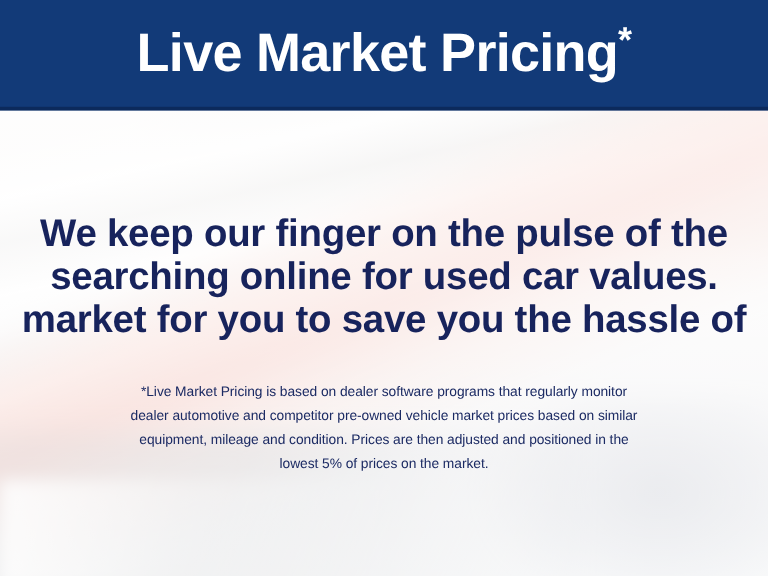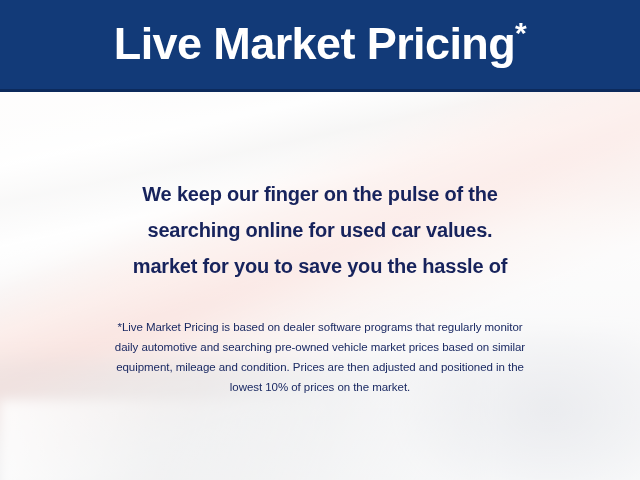--- a/index.html
+++ b/index.html
@@ -142,21 +142,21 @@
   }
 
   
   .headline {
     position: absolute;
     left: 0;
     top: 176px;
     width: 640px;
     text-align: center;
     color: #17235c;
-    font-size: 20px;
+    font-size: 32px;
     font-weight: bold;
     line-height: 36px;
     letter-spacing: -0.2px;
   }
   .headline .hl-line {
     display: block;
     white-space: nowrap;
   }
 
   
@@ -197,18 +197,18 @@
   </div>
 
   <div class="headline">
     <span class="hl-line">We keep our finger on the pulse of the</span>
     <span class="hl-line">searching online for used car values.</span>
     <span class="hl-line">market for you to save you the hassle of</span>
   </div>
 
   <div class="disclaimer">
     <span class="fp-line">*Live Market Pricing is based on dealer software programs that regularly monitor</span>
-    <span class="fp-line">daily automotive and searching pre-owned vehicle market prices based on similar</span>
+    <span class="fp-line">dealer automotive and competitor pre-owned vehicle market prices based on similar</span>
     <span class="fp-line">equipment, mileage and condition. Prices are then adjusted and positioned in the</span>
-    <span class="fp-line">lowest 10% of prices on the market.</span>
+    <span class="fp-line">lowest 5% of prices on the market.</span>
   </div>
 
 </div>
 
 </body></html>

